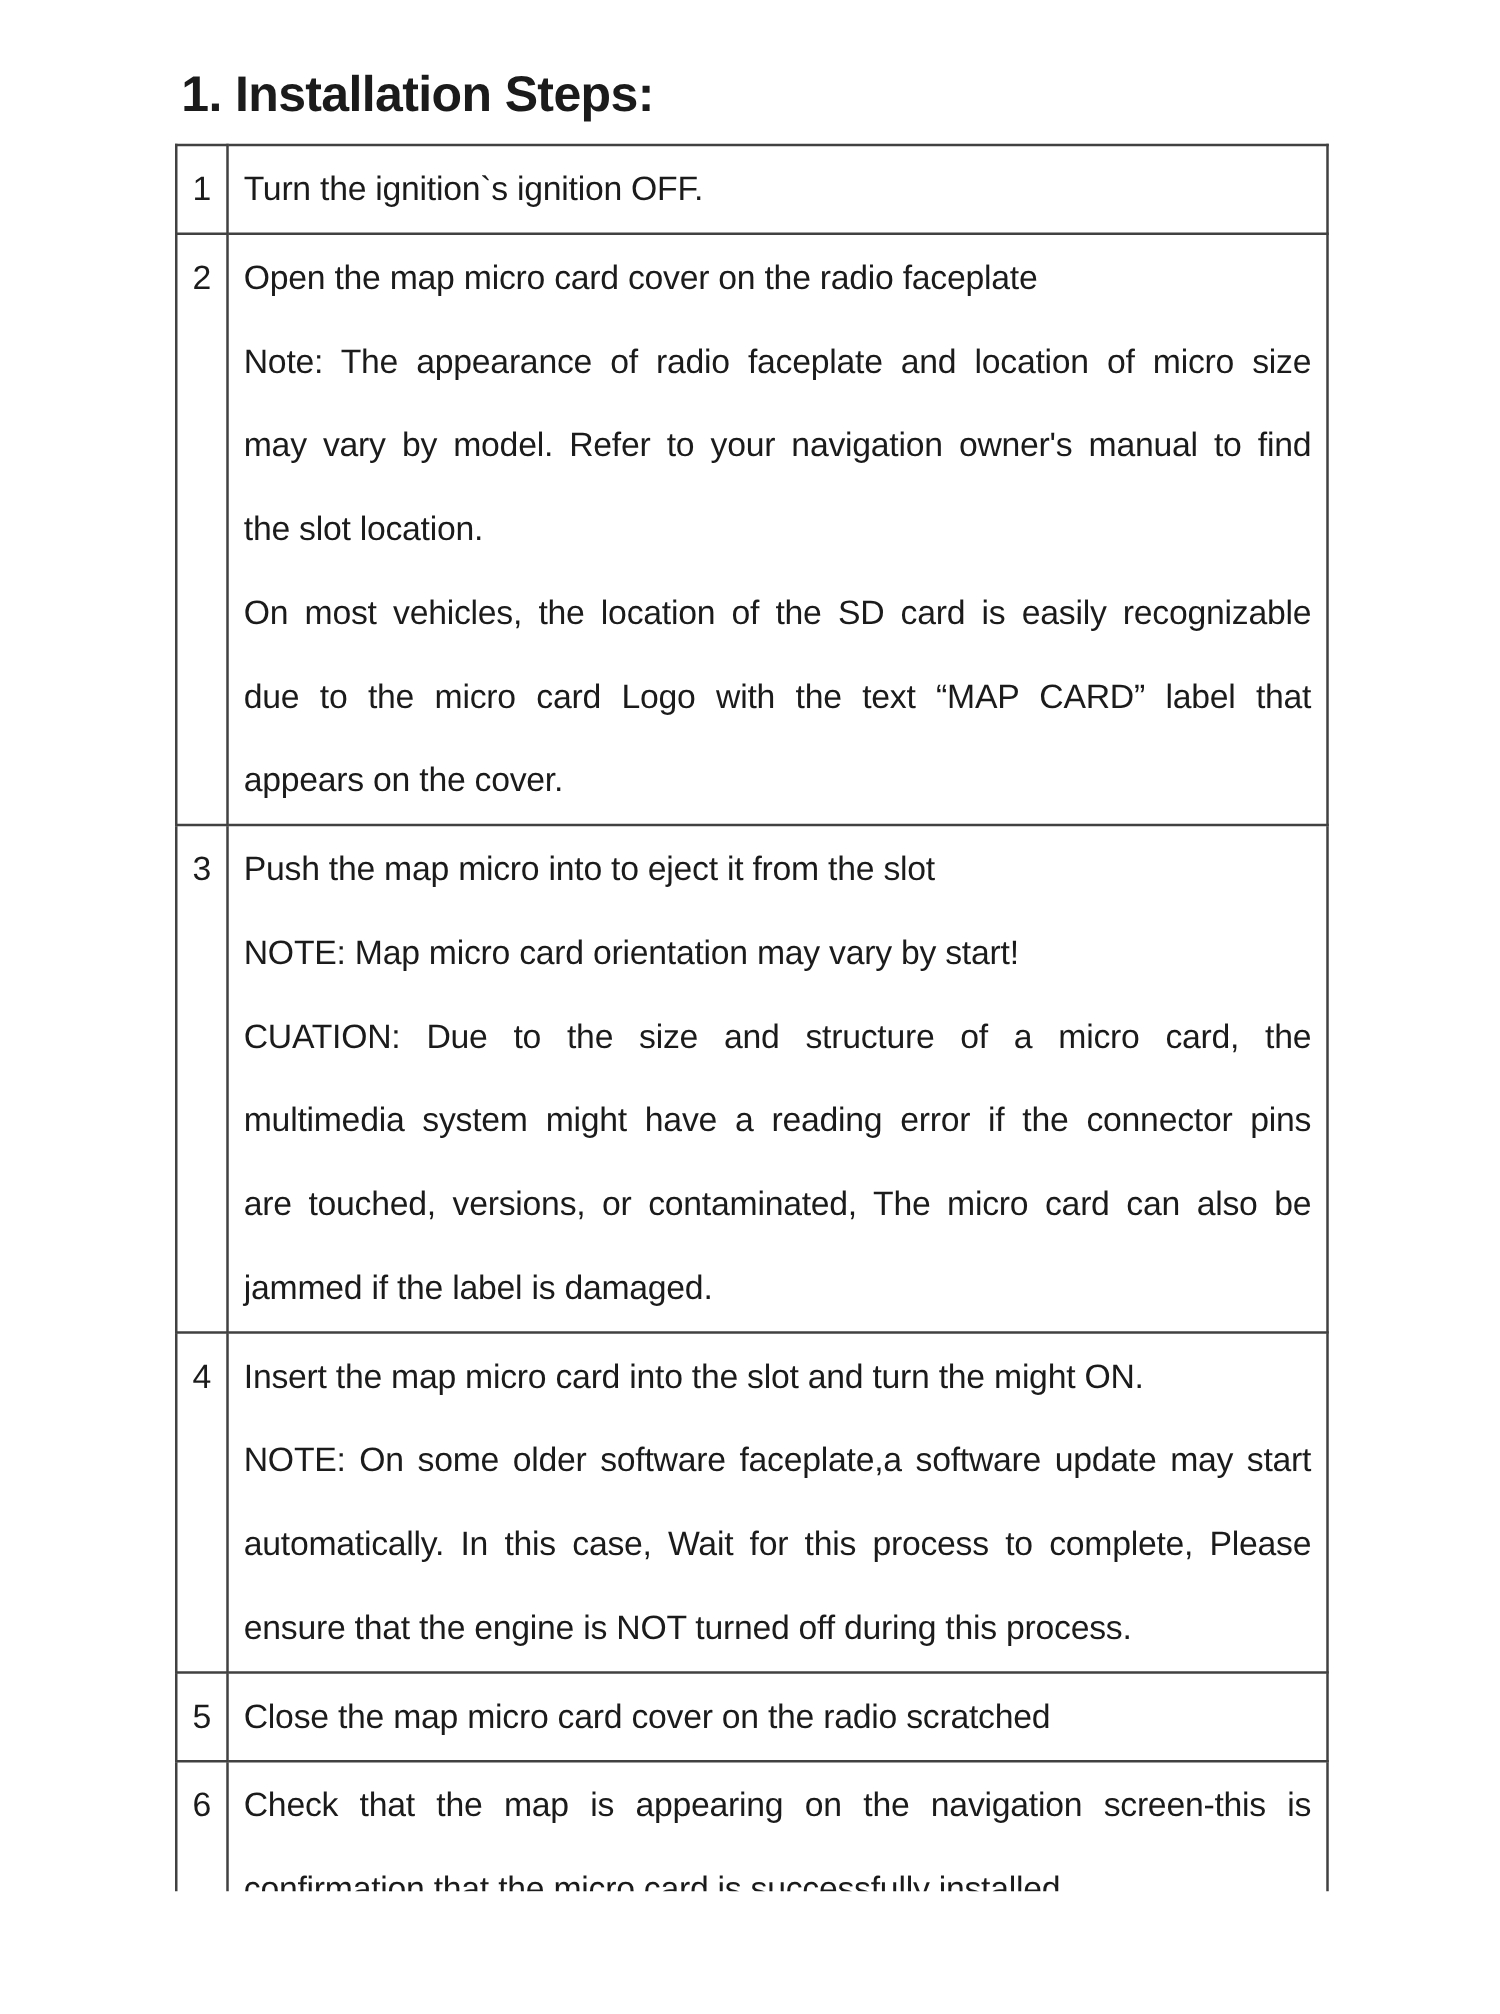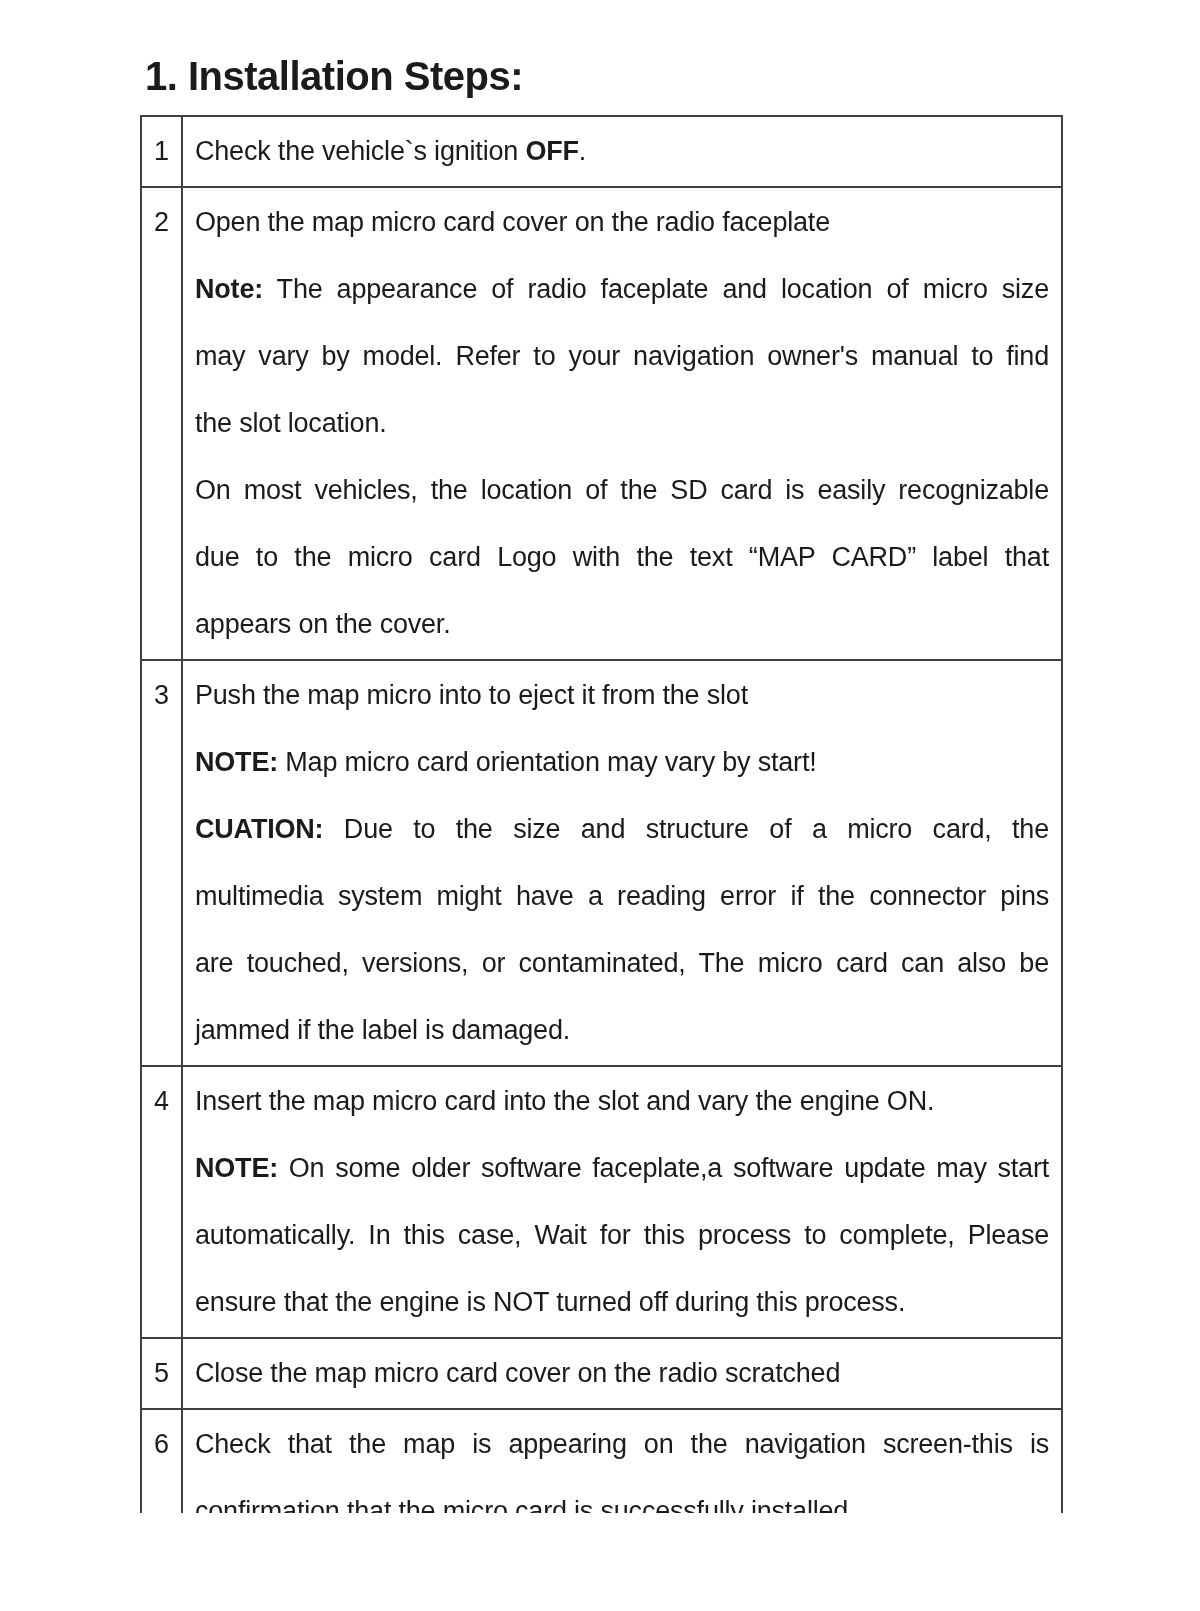--- a/index.html
+++ b/index.html
@@ -21,33 +21,33 @@
   }
   table.steps td {
     border: 2px solid var(--border, #414141);
     vertical-align: top;
     font-size: 27px; line-height: 67px; letter-spacing: -0.2px;
   }
   td.num { width: 41px; text-align: center; padding: 1px 0; }
   td.content { padding: 1px 12px; }
   .line { text-align: left; }
   .line.j { text-align: justify; text-align-last: justify; -moz-text-align-last: justify; text-justify: inter-word; }
-  b { font-weight: 700; }
+  b { font-weight: 400; }
 </style>
 </head>
 <body>
 
 <div class="page">
   <h1 class="title">1. Installation Steps:</h1>
   <table class="steps">
     <tbody>
         <tr>
           <td class="num">1</td>
           <td class="content">
-            <div class="line"><span>Check the vehicle`s ignition </span><b>OFF</b><span>.</span></div>
+            <div class="line"><span>Turn the ignition`s ignition </span><b>OFF</b><span>.</span></div>
           </td>
         </tr>
         <tr>
           <td class="num">2</td>
           <td class="content">
             <div class="line"><span>Open the map micro card cover on the radio faceplate</span></div>
             <div class="line j"><b>Note:</b><span> The appearance of radio faceplate and location of micro size</span></div>
             <div class="line j"><span>may vary by model. Refer to your navigation owner's manual to find</span></div>
             <div class="line"><span>the slot location.</span></div>
             <div class="line j"><span>On most vehicles, the location of the SD card is easily recognizable</span></div>
@@ -62,21 +62,21 @@
             <div class="line"><b>NOTE:</b><span> Map micro card orientation may vary by start!</span></div>
             <div class="line j"><b>CUATION:</b><span> Due to the size and structure of a micro card, the</span></div>
             <div class="line j"><span>multimedia system might have a reading error if the connector pins</span></div>
             <div class="line j"><span>are touched, versions, or contaminated, The micro card can also be</span></div>
             <div class="line"><span>jammed if the label is damaged.</span></div>
           </td>
         </tr>
         <tr>
           <td class="num">4</td>
           <td class="content">
-            <div class="line"><span>Insert the map micro card into the slot and vary the engine ON.</span></div>
+            <div class="line"><span>Insert the map micro card into the slot and turn the might ON.</span></div>
             <div class="line j"><b>NOTE:</b><span> On some older software faceplate,a software update may start</span></div>
             <div class="line j"><span>automatically. In this case, Wait for this process to complete, Please</span></div>
             <div class="line"><span>ensure that the engine is NOT turned off during this process.</span></div>
           </td>
         </tr>
         <tr>
           <td class="num">5</td>
           <td class="content">
             <div class="line"><span>Close the map micro card cover on the radio scratched</span></div>
           </td>

